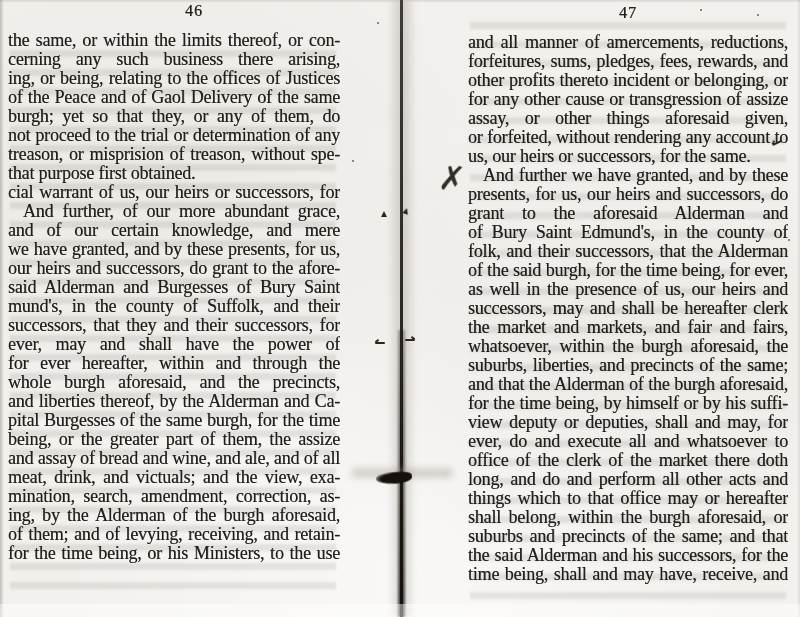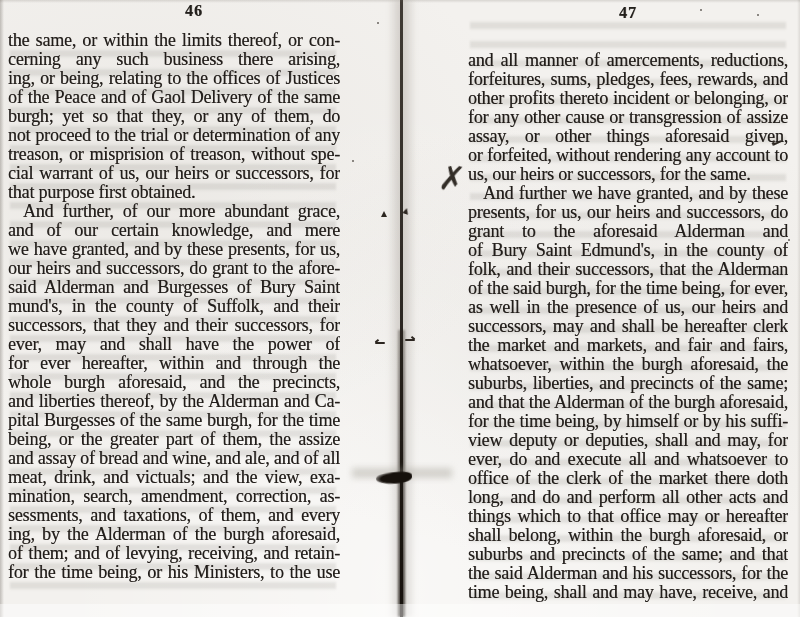--- a/index.html
+++ b/index.html
@@ -12,35 +12,35 @@
     position:relative;width:800px;height:617px;
     background:
       radial-gradient(ellipse at 18% 28%, rgba(208,204,197,0.22), transparent 42%),
       radial-gradient(ellipse at 72% 55%, rgba(205,201,194,0.18), transparent 46%),
       radial-gradient(ellipse at 50% 95%, rgba(255,255,255,0.5), transparent 60%),
       #f3f1ee;
   }
   
   .page-number{
     position:absolute;width:44px;text-align:center;
-    font-size:16px;font-weight:700;color:#23201c;
+    font-size:16px;font-weight:400;color:#23201c;
     letter-spacing:1px;
     text-shadow:0.4px 0.4px 0.6px rgba(25,20,15,0.5);
   }
   #pageno-left{left:172px;top:2px;}
   #pageno-right{left:606px;top:4px;}
   .text-block{
     position:absolute;
     font-size:18px;line-height:19px;
     color:#211d1a;
     letter-spacing:-0.2px;
     text-shadow:0.35px 0.35px 0.55px rgba(32,26,20,0.55);
   }
   #text-left{left:8px;top:31px;width:332px;}
-  #text-right{left:468px;top:33px;width:320px;margin-top:18px;}
+  #text-right{left:468px;top:33px;width:320px;}
   .text-line{
     height:19px;overflow:hidden;
     text-align:justify;text-align-last:justify;
   }
   .text-line.indent{text-indent:15px;}
   .text-line.noj{text-align-last:left;}
   
   .bleed{
     position:absolute;pointer-events:none;
     background:repeating-linear-gradient(to bottom,
@@ -136,39 +136,38 @@
 
   <div class="page-number" id="pageno-left">46</div>
   <div class="text-block" id="text-left">
       <div class="text-line">the same, or within the limits thereof, or con-</div>
       <div class="text-line">cerning any such business there arising, happen-</div>
       <div class="text-line">ing, or being, relating to the offices of Justices</div>
       <div class="text-line">of the Peace and of Gaol Delivery of the same</div>
       <div class="text-line">burgh; yet so that they, or any of them, do</div>
       <div class="text-line">not proceed to the trial or determination of any</div>
       <div class="text-line">treason, or misprision of treason, without spe-</div>
+      <div class="text-line noj">that purpose first obtained.</div>
       <div class="text-line">cial warrant of us, our heirs or successors, for</div>
-      <div class="text-line noj">that purpose first obtained.</div>
       <div class="text-line indent">And further, of our more abundant grace,</div>
       <div class="text-line">and of our certain knowledge, and mere motion,</div>
       <div class="text-line">we have granted, and by these presents, for us,</div>
       <div class="text-line">our heirs and successors, do grant to the afore-</div>
       <div class="text-line">said Alderman and Burgesses of Bury Saint Ed-</div>
       <div class="text-line">mund's, in the county of Suffolk, and their</div>
       <div class="text-line">successors, that they and their successors, for</div>
       <div class="text-line">ever, may and shall have the power of exercising</div>
       <div class="text-line">for ever hereafter, within and through the</div>
       <div class="text-line">whole burgh aforesaid, and the precincts, limits,</div>
       <div class="text-line">and liberties thereof, by the Alderman and Ca-</div>
       <div class="text-line">pital Burgesses of the same burgh, for the time</div>
       <div class="text-line">being, or the greater part of them, the assize</div>
       <div class="text-line">and assay of bread and wine, and ale, and of all</div>
       <div class="text-line">meat, drink, and victuals; and the view, exa-</div>
       <div class="text-line">mination, search, amendment, correction, as-</div>
-      <div class="text-line">sessments, and taxations, of them, and every</div>
       <div class="text-line">ing, by the Alderman of the burgh aforesaid,</div>
       <div class="text-line">of them; and of levying, receiving, and retain-</div>
       <div class="text-line">for the time being, or his Ministers, to the use</div>
     </div>
 
   <div class="page-number" id="pageno-right">47</div>
   <div class="text-block" id="text-right">
       <div class="text-line">and all manner of amercements, reductions,</div>
       <div class="text-line">forfeitures, sums, pledges, fees, rewards, and</div>
       <div class="text-line">other profits thereto incident or belonging, or</div>

